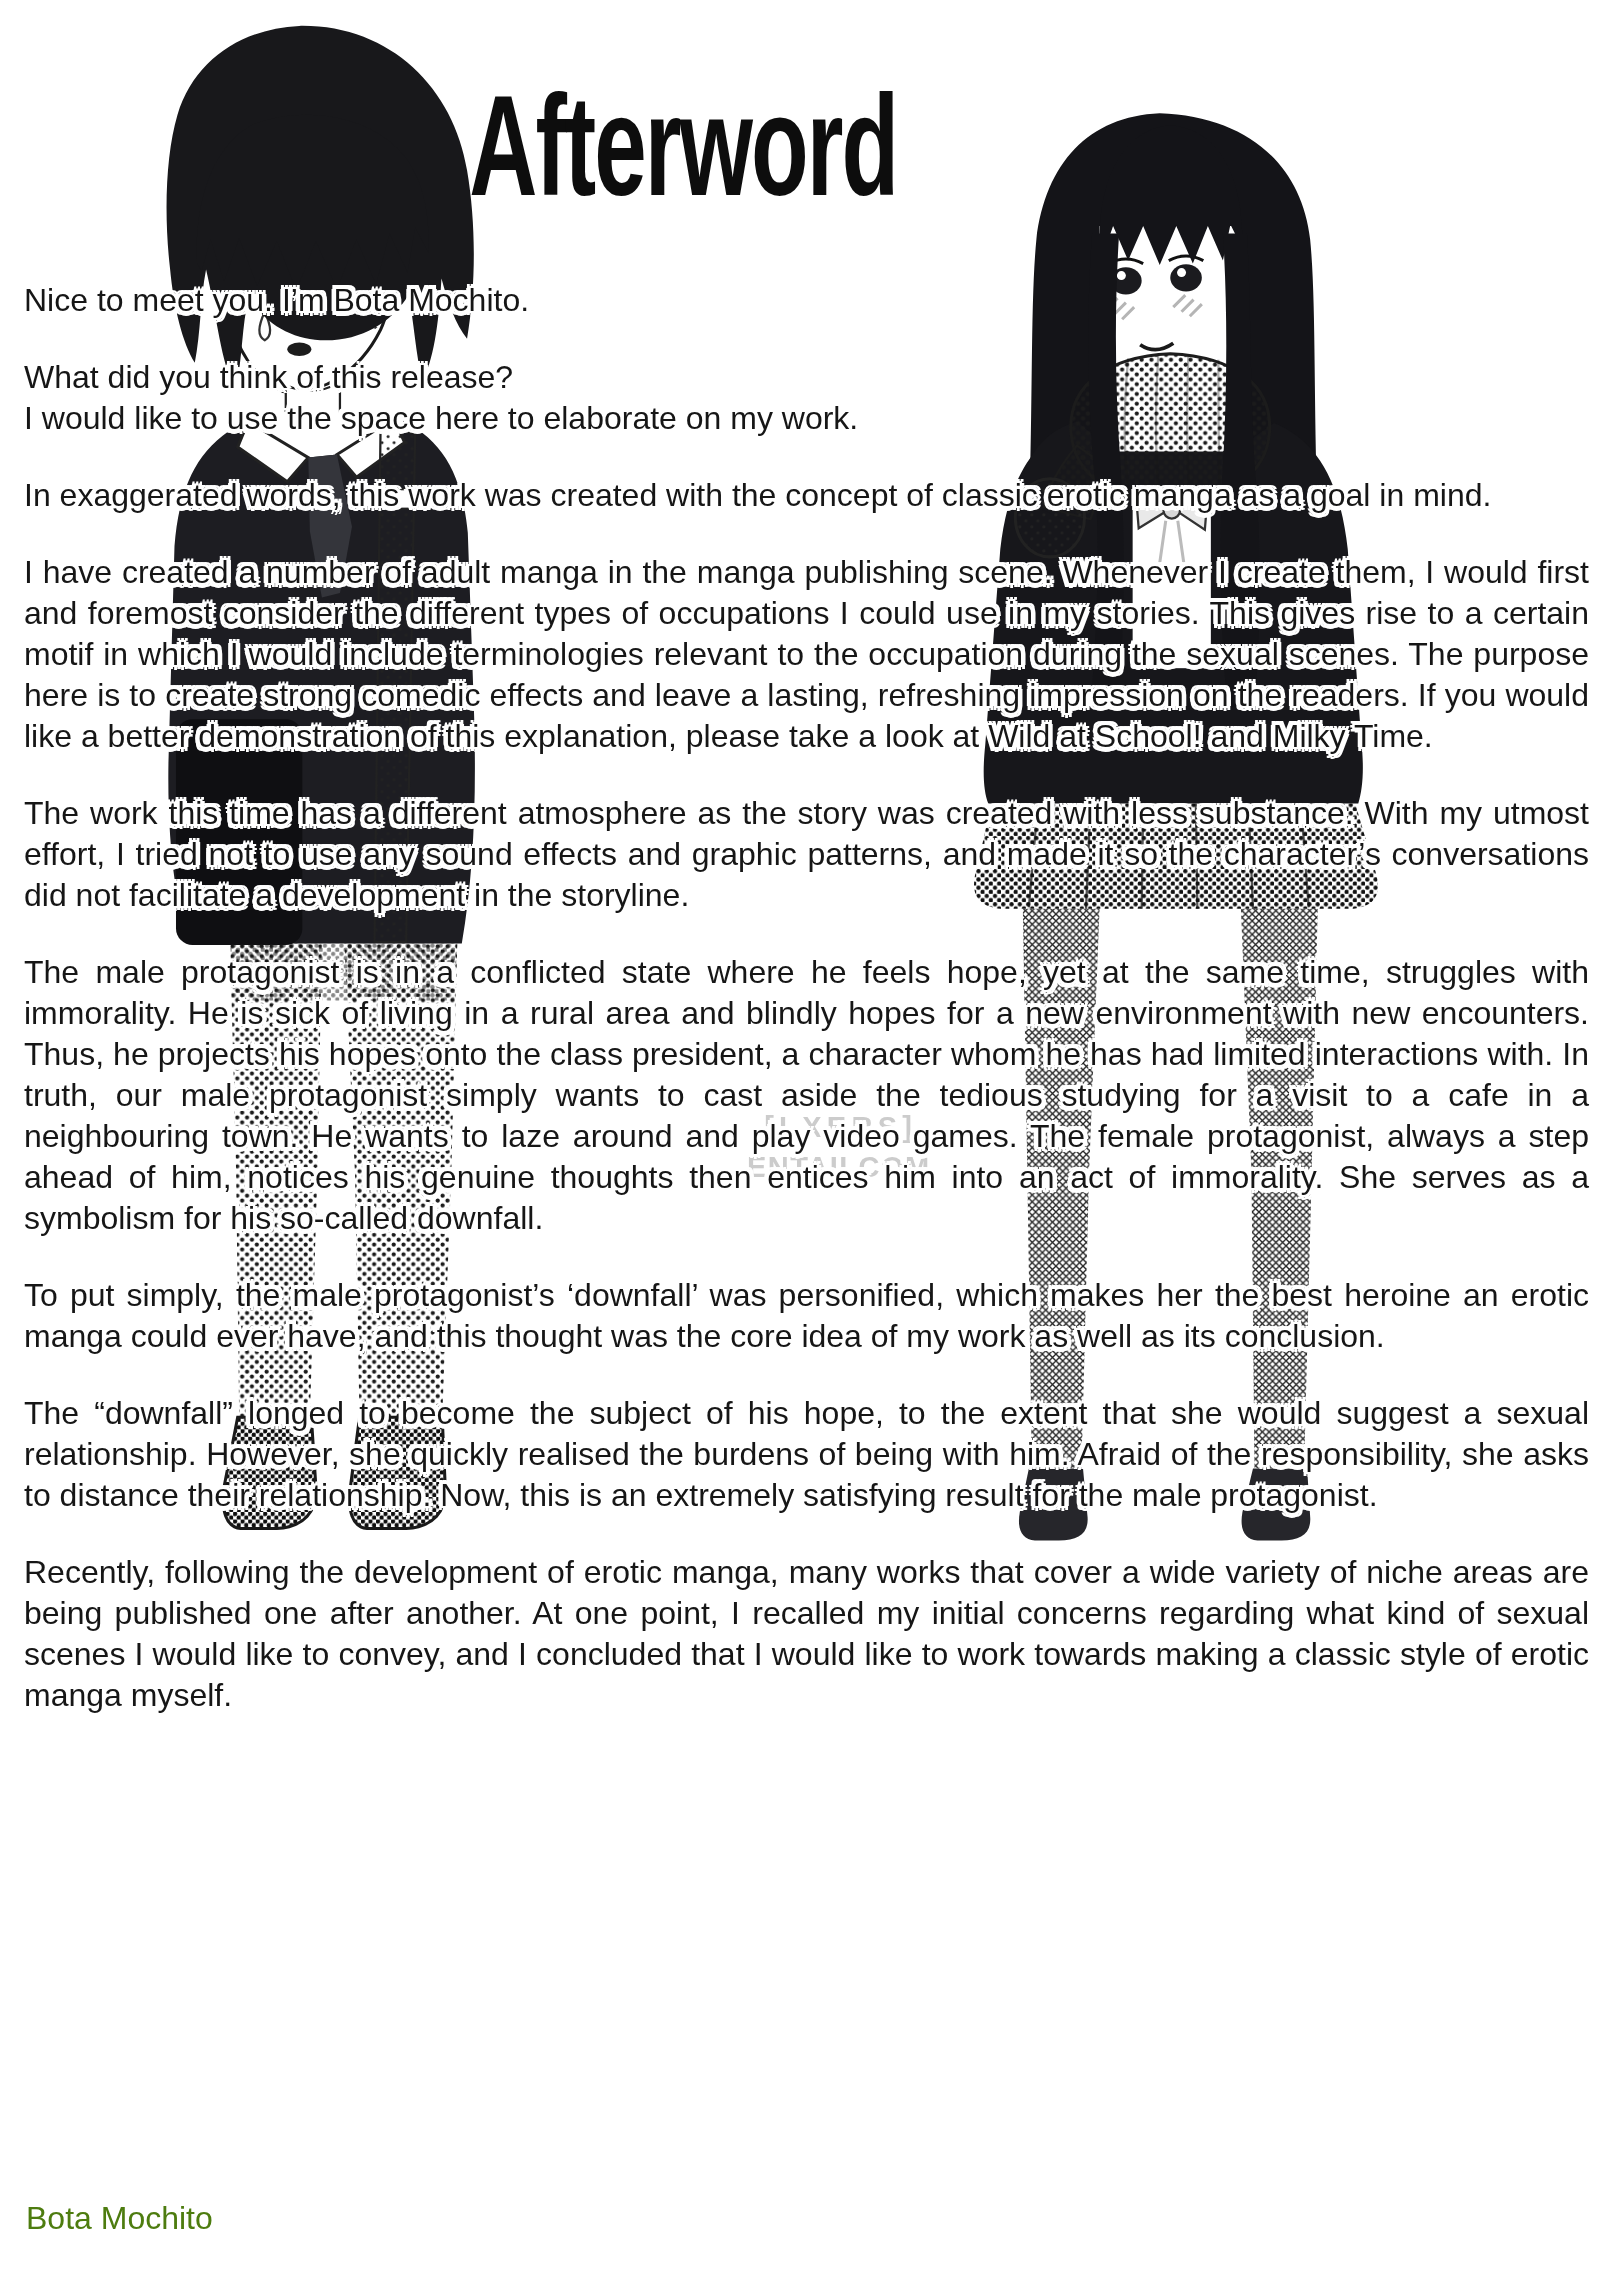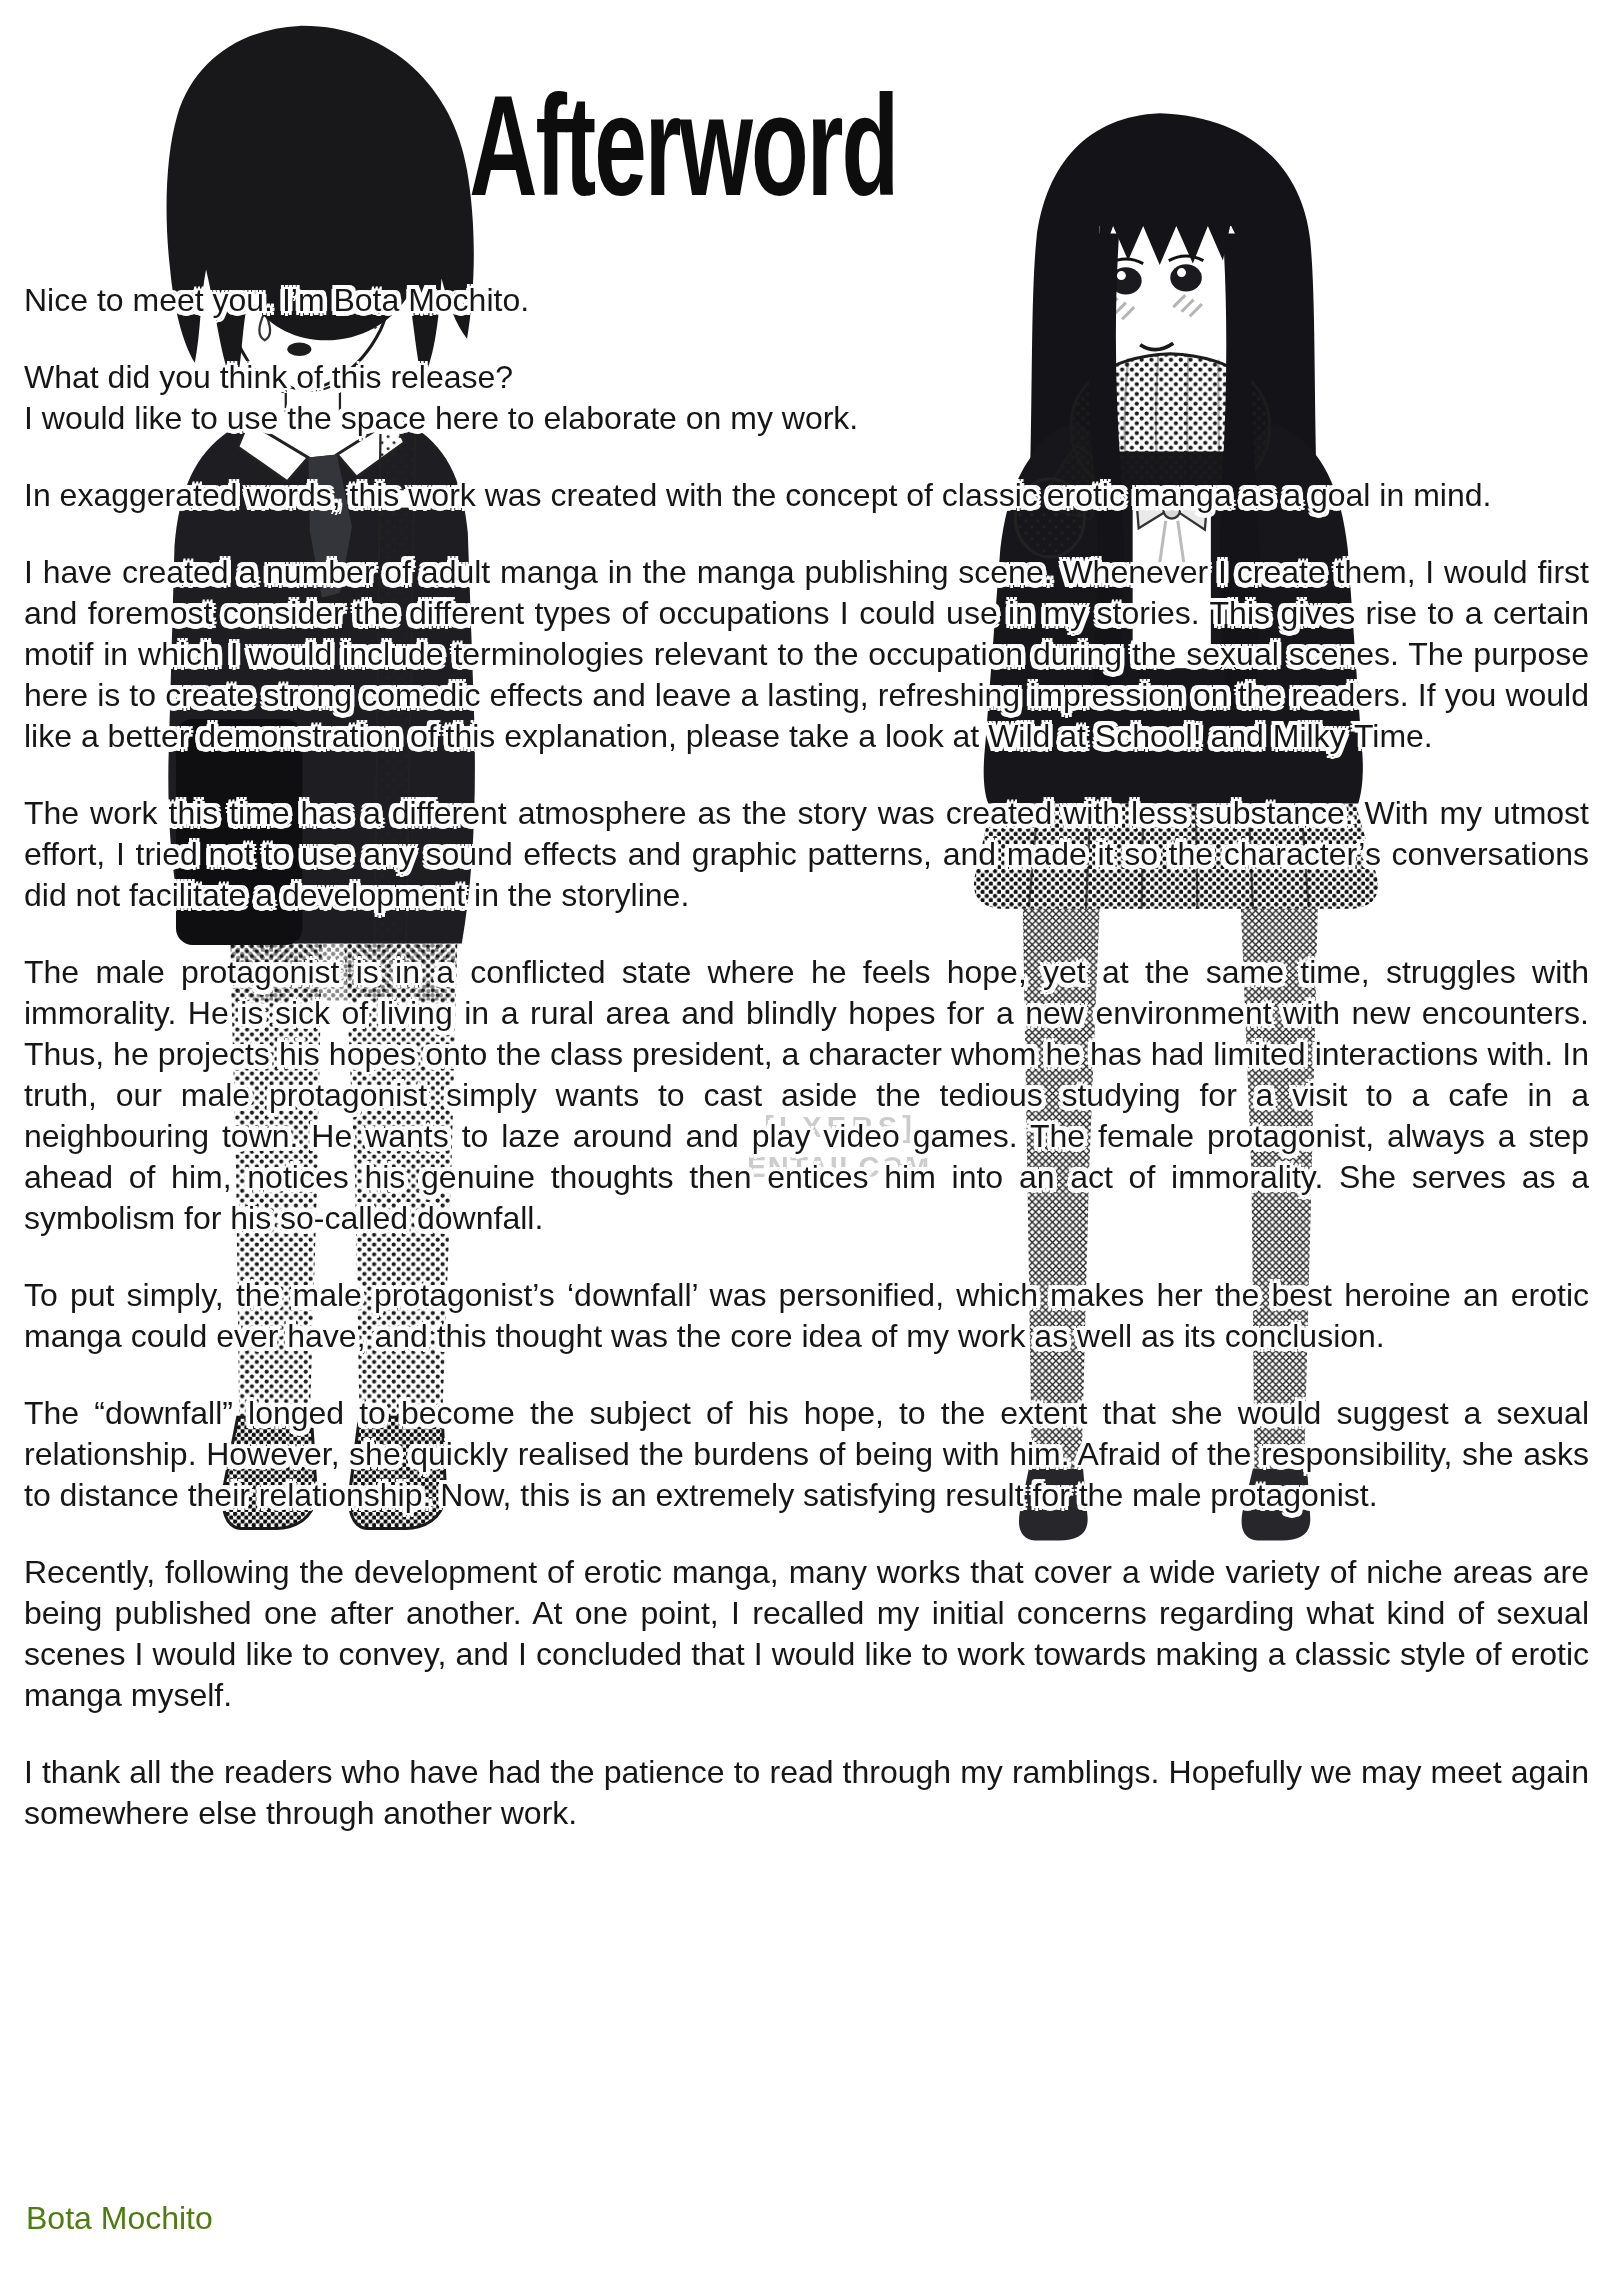--- a/index.html
+++ b/index.html
@@ -206,19 +206,18 @@
   <div class="afterword-text" id="paragraphs">
       <p>Nice to meet you. I’m Bota Mochito.</p>
       <p>What did you think of this release?<br>I would like to use the space here to elaborate on my work.</p>
       <p>In exaggerated words, this work was created with the concept of classic erotic manga as a goal in mind.</p>
       <p>I have created a number of adult manga in the manga publishing scene. Whenever I create them, I would first and foremost consider the different types of occupations I could use in my stories. This gives rise to a certain motif in which I would include terminologies relevant to the occupation during the sexual scenes. The purpose here is to create strong comedic effects and leave a lasting, refreshing impression on the readers. If you would like a better demonstration of this explanation, please take a look at Wild at School! and Milky Time.</p>
       <p>The work this time has a different atmosphere as the story was created with less substance. With my utmost effort, I tried not to use any sound effects and graphic patterns, and made it so the character’s conversations did not facilitate a development in the storyline.</p>
       <p>The male protagonist is in a conflicted state where he feels hope, yet at the same time, struggles with immorality. He is sick of living in a rural area and blindly hopes for a new environment with new encounters. Thus, he projects his hopes onto the class president, a character whom he has had limited interactions with. In truth, our male protagonist simply wants to cast aside the tedious studying for a visit to a cafe in a neighbouring town. He wants to laze around and play video games. The female protagonist, always a step ahead of him, notices his genuine thoughts then entices him into an act of immorality. She serves as a symbolism for his so-called downfall.</p>
       <p>To put simply, the male protagonist’s ‘downfall’ was personified, which makes her the best heroine an erotic manga could ever have, and this thought was the core idea of my work as well as its conclusion.</p>
       <p>The “downfall” longed to become the subject of his hope, to the extent that she would suggest a sexual relationship. However, she quickly realised the burdens of being with him. Afraid of the responsibility, she asks to distance their relationship. Now, this is an extremely satisfying result for the male protagonist.</p>
       <p>Recently, following the development of erotic manga, many works that cover a wide variety of niche areas are being published one after another. At one point, I recalled my initial concerns regarding what kind of sexual scenes I would like to convey, and I concluded that I would like to work towards making a classic style of erotic manga myself.</p>
-      <p>I thank all the readers who have had the patience to read through my ramblings. Hopefully we may meet again somewhere else through another work.</p>
     </div>
 
   <div class="signature">Bota Mochito</div>
 
 </div>
 
 
 </body></html>

